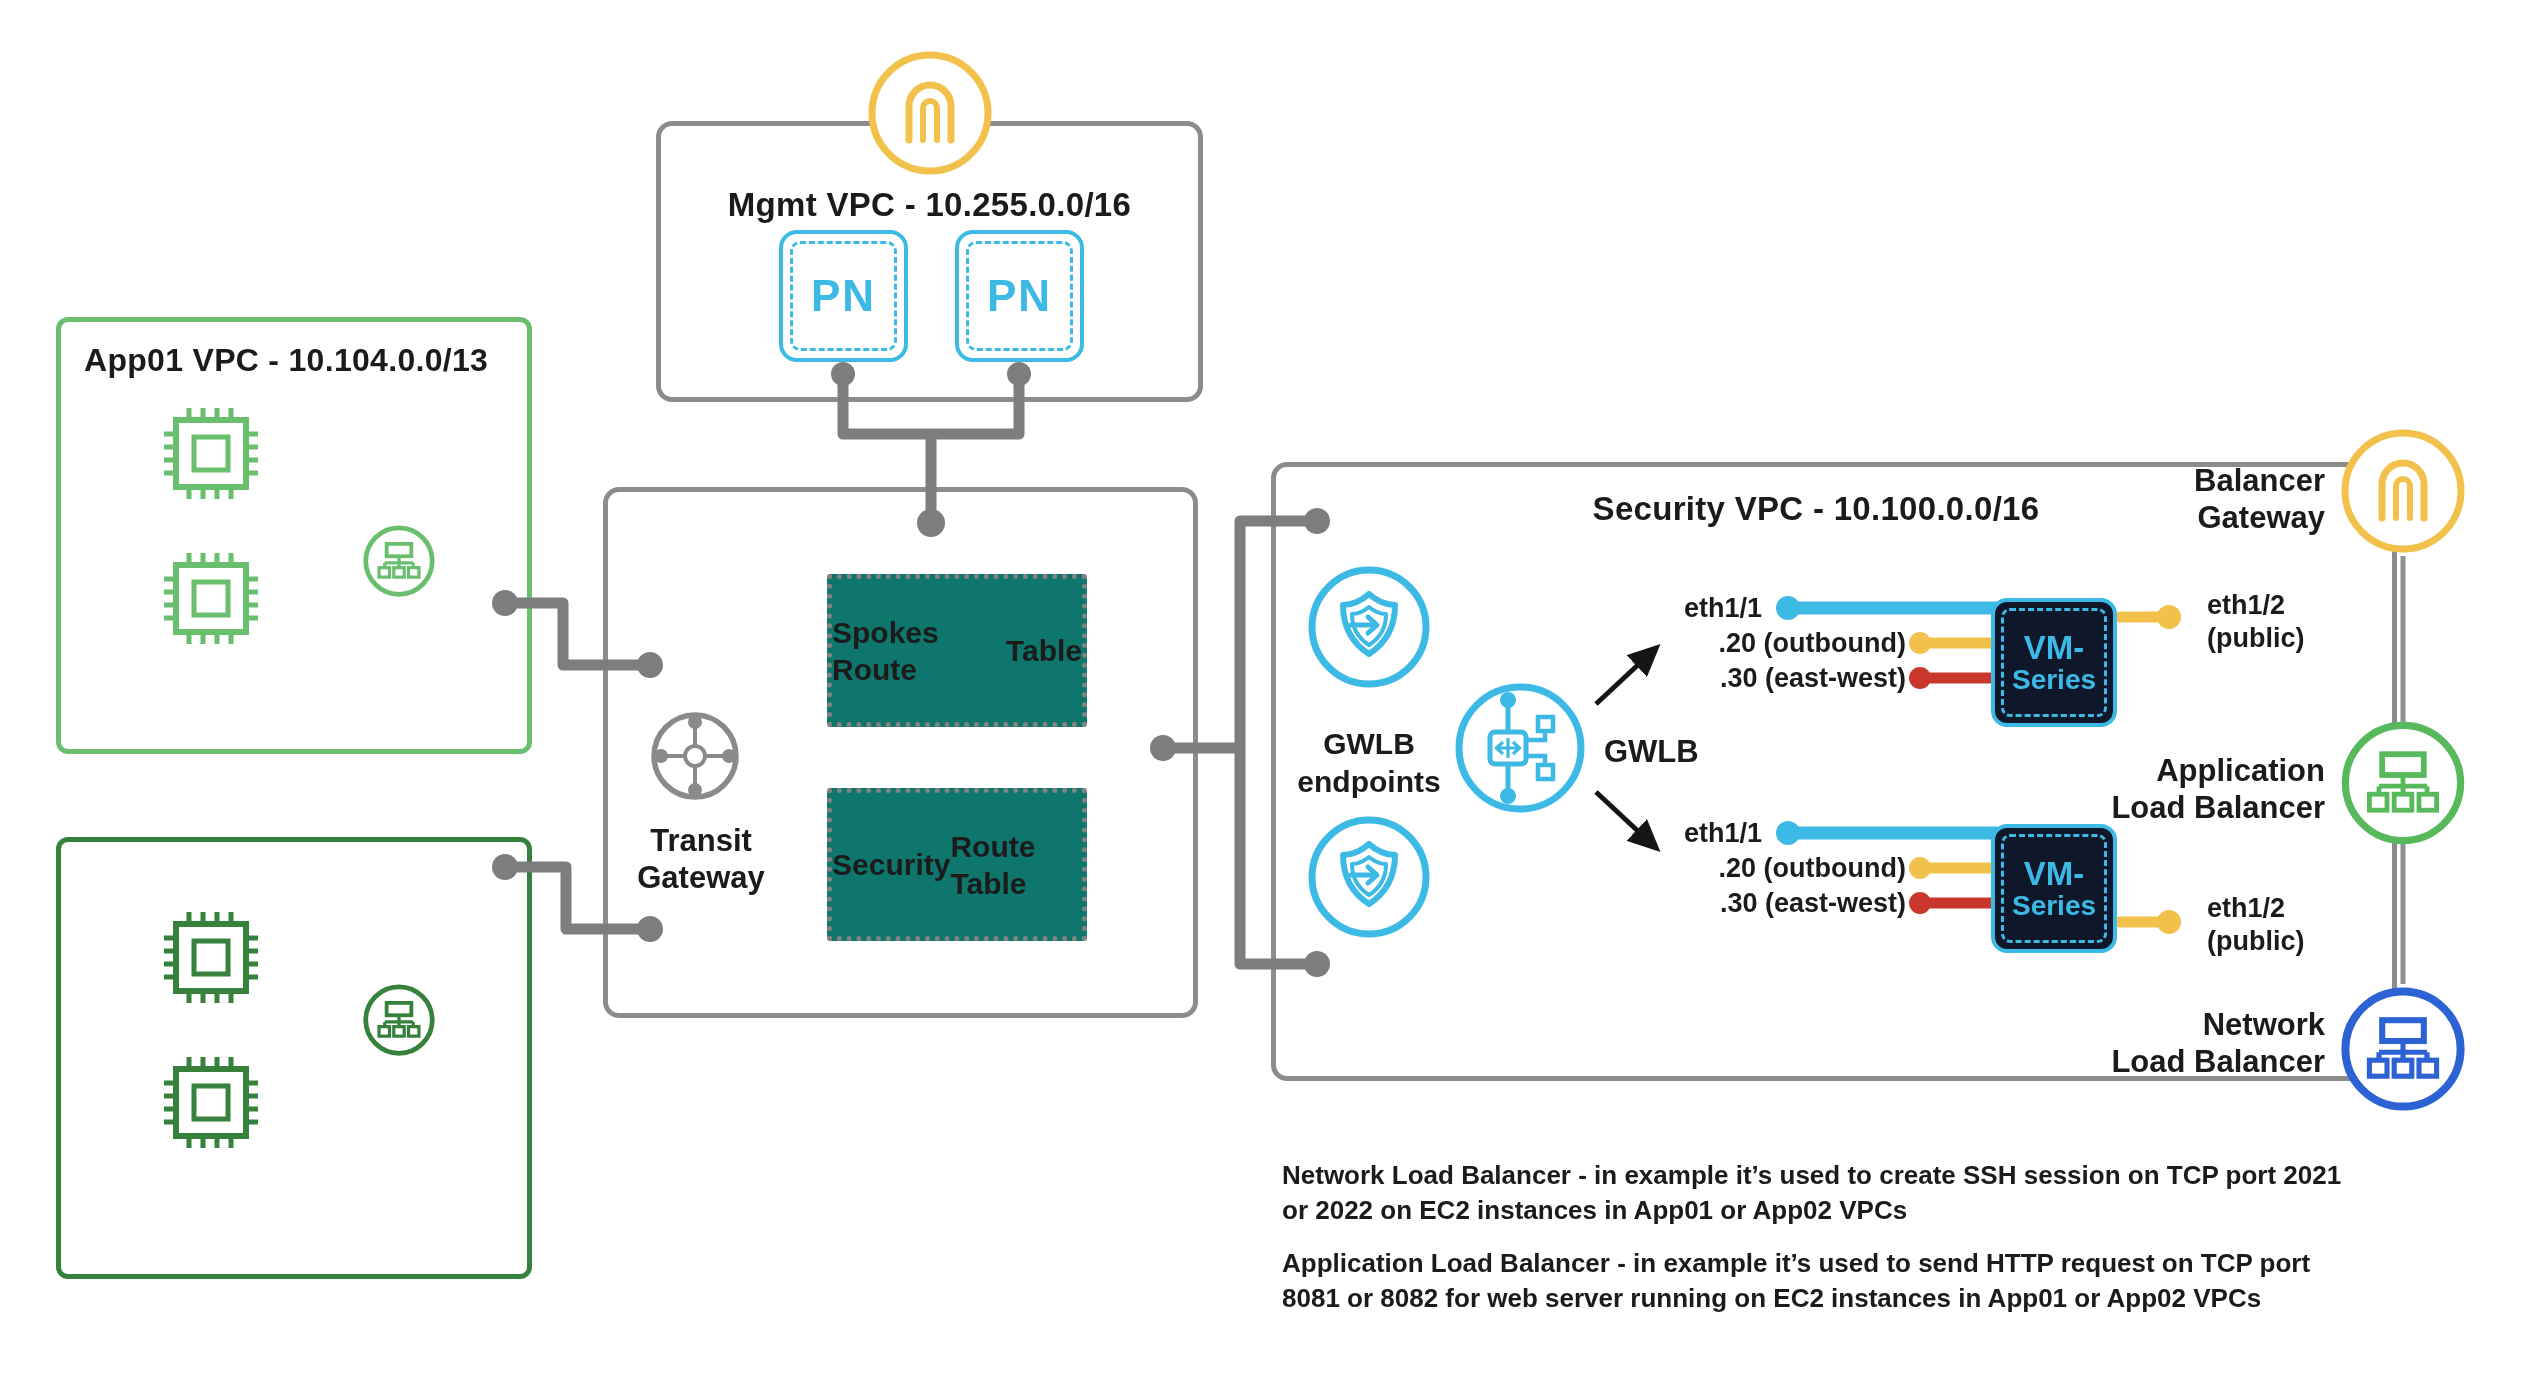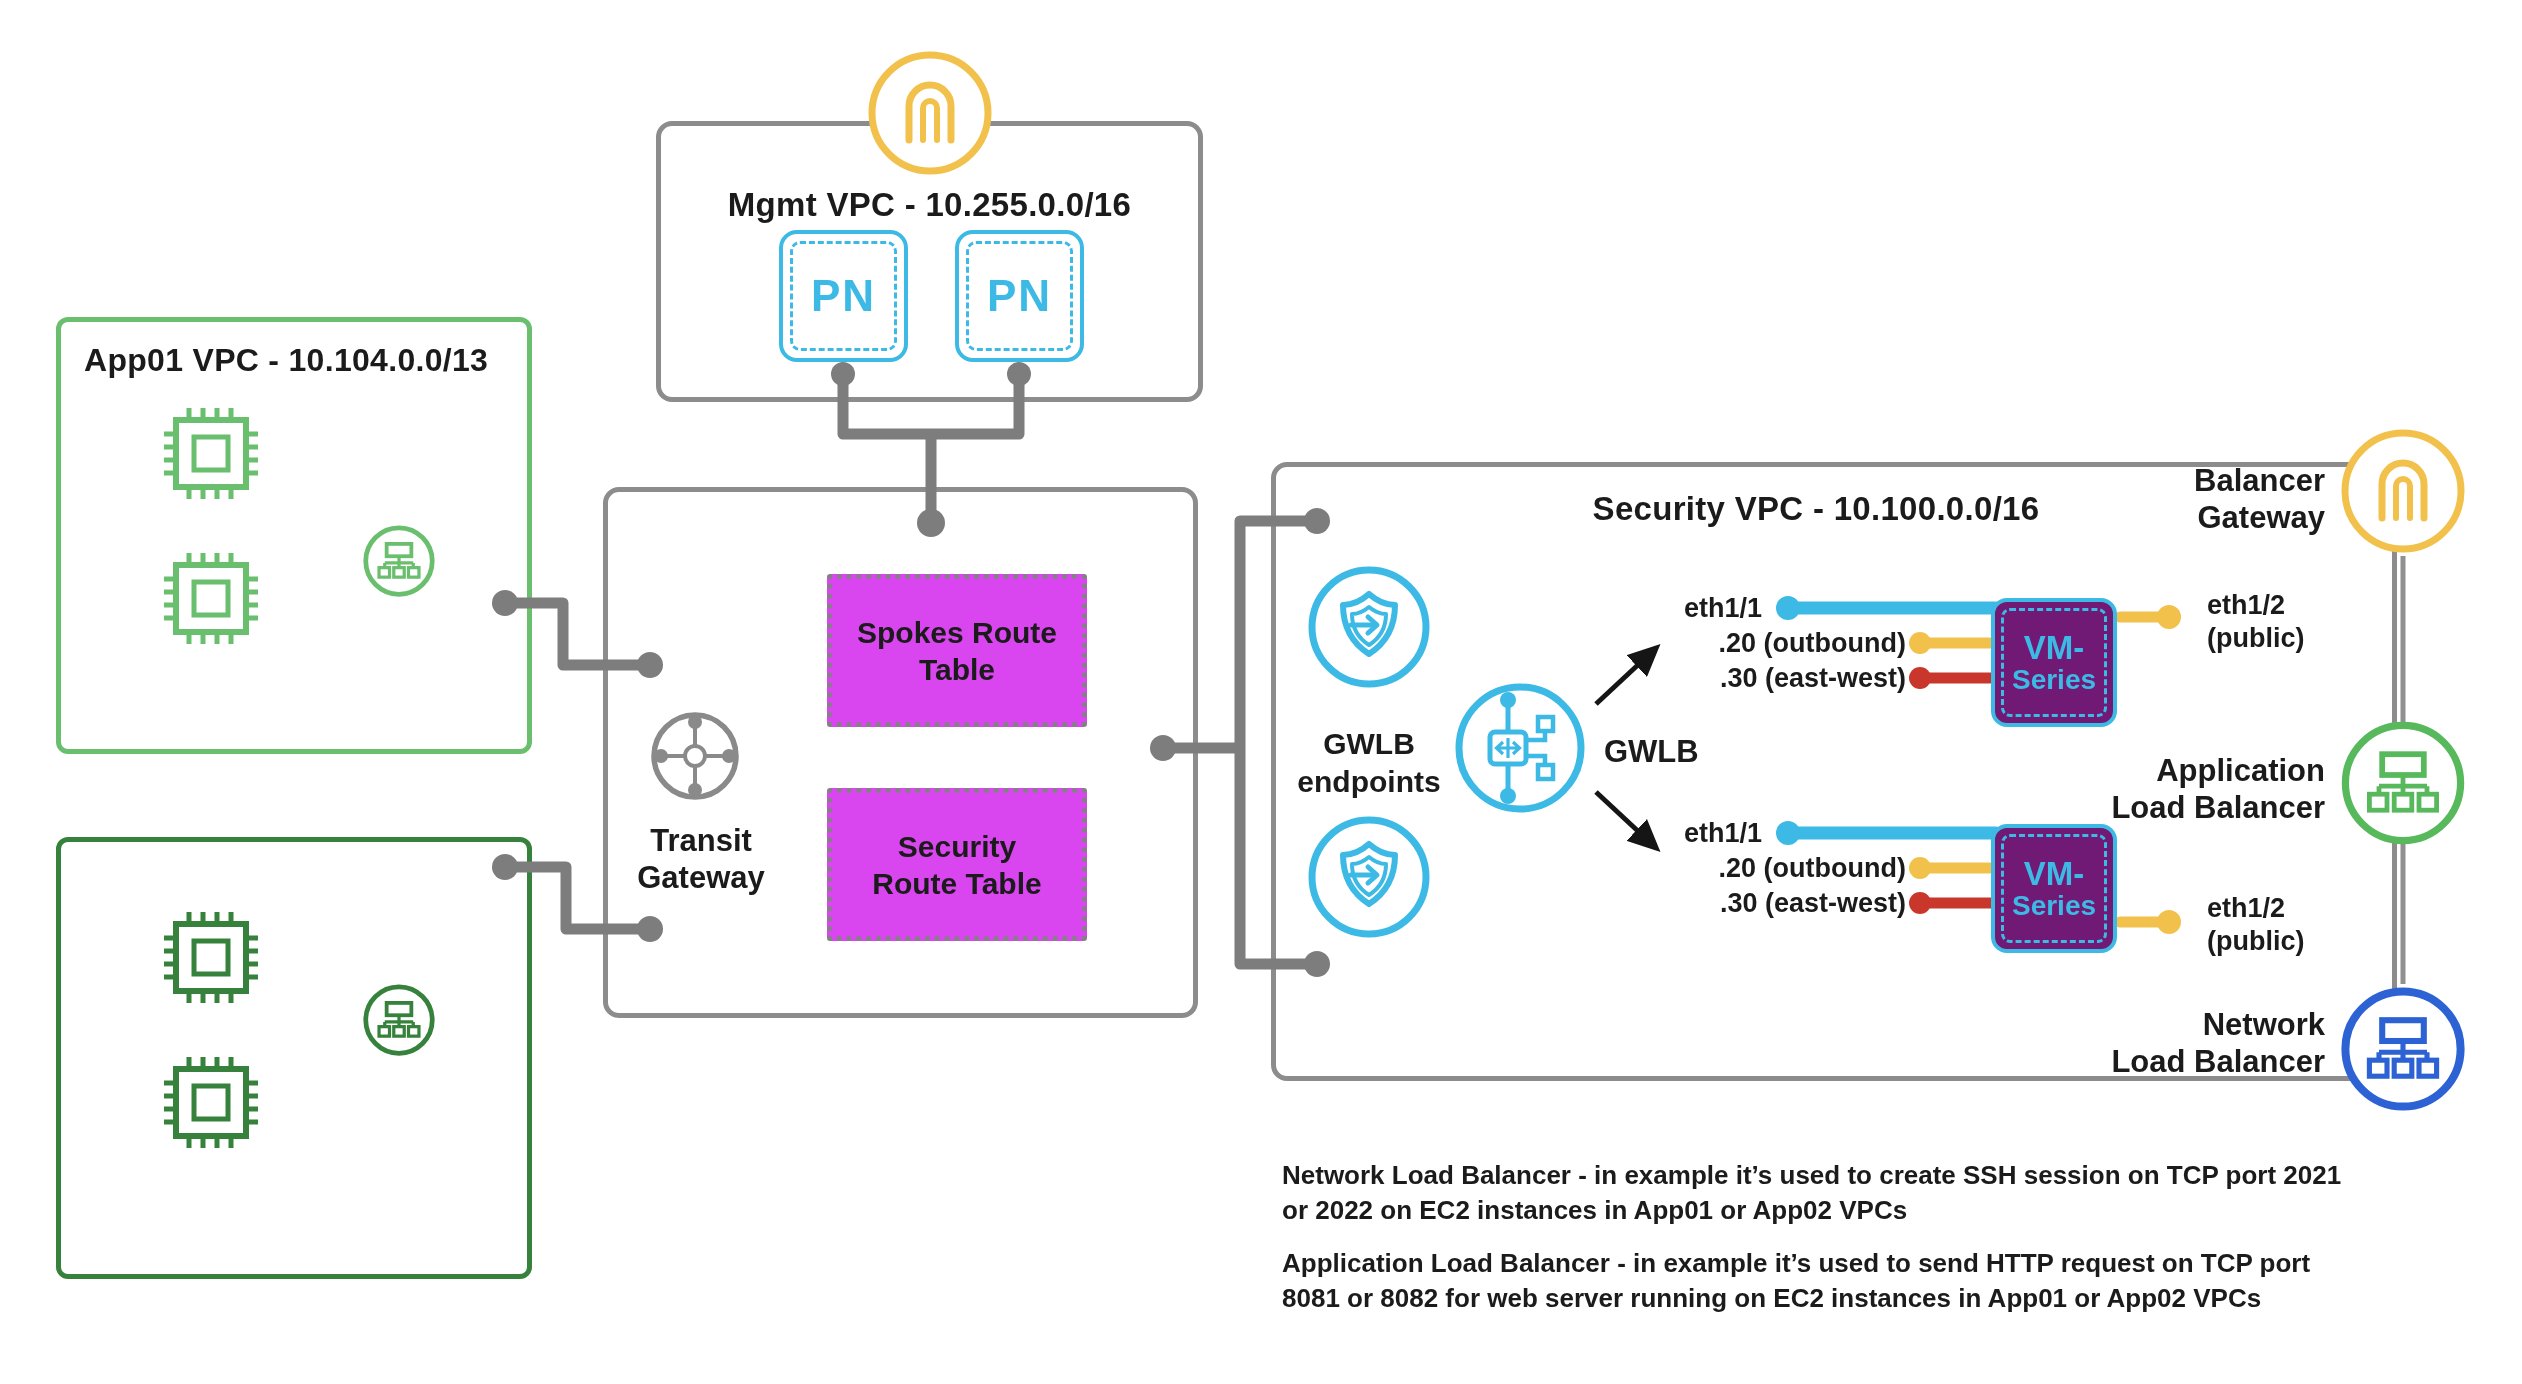--- a/index.html
+++ b/index.html
@@ -19,32 +19,32 @@
 
   .label{ position:absolute; z-index:10; white-space:nowrap; }
   .center{ text-align:center; }
   .right{ text-align:right; }
   .bl{ display:block; }
 
   .title33{ font-size:33px; letter-spacing:.3px; }
   .title32{ font-size:32px; letter-spacing:.3px; }
 
   .dotted-box{ position:absolute; z-index:10; border:5px dotted #828282; border-radius:3px;
-               display:flex; flex-direction:column; align-items:center; justify-content:center;
-               font-size:30px; line-height:37px; text-align:left; background:#d946ef; }
+               display:flex; flex-direction:row; align-items:center; justify-content:center;
+               font-size:30px; line-height:37px; text-align:left; background:#0f766e; }
 
   .icon{ position:absolute; z-index:10; line-height:0; }
 
   .pn-box{ position:absolute; z-index:10; width:129px; height:132px; background:#fff;
            border:4px solid var(--blue); border-radius:18px; padding:7px; }
   .pn-inner{ width:100%; height:100%; border:3px dashed var(--blue); border-radius:10px;
              display:flex; align-items:center; justify-content:center; }
   .pn-text{ font-size:44px; color:var(--blue); letter-spacing:2px; }
 
-  .vm-box{ position:absolute; z-index:10; width:126px; height:129px; background:#701a75;
+  .vm-box{ position:absolute; z-index:10; width:126px; height:129px; background:#0f172a;
            border:4px solid var(--blue); border-radius:16px; padding:6px; }
   .vm-inner{ width:100%; height:100%; border:3px dashed var(--blue); border-radius:9px;
              display:flex; flex-direction:column; align-items:center; justify-content:center; color:var(--blue); }
   .vm-line1{ font-size:33px; line-height:34px; }
   .vm-line2{ font-size:28px; line-height:30px; }
 
   .eth{ font-size:27px; line-height:30px; }
   .eth2{ font-size:27px; line-height:33px; }
   .rlabel{ font-size:31px; line-height:37px; }
   .note{ position:absolute; z-index:10; font-size:26px; line-height:35px; white-space:nowrap; }

